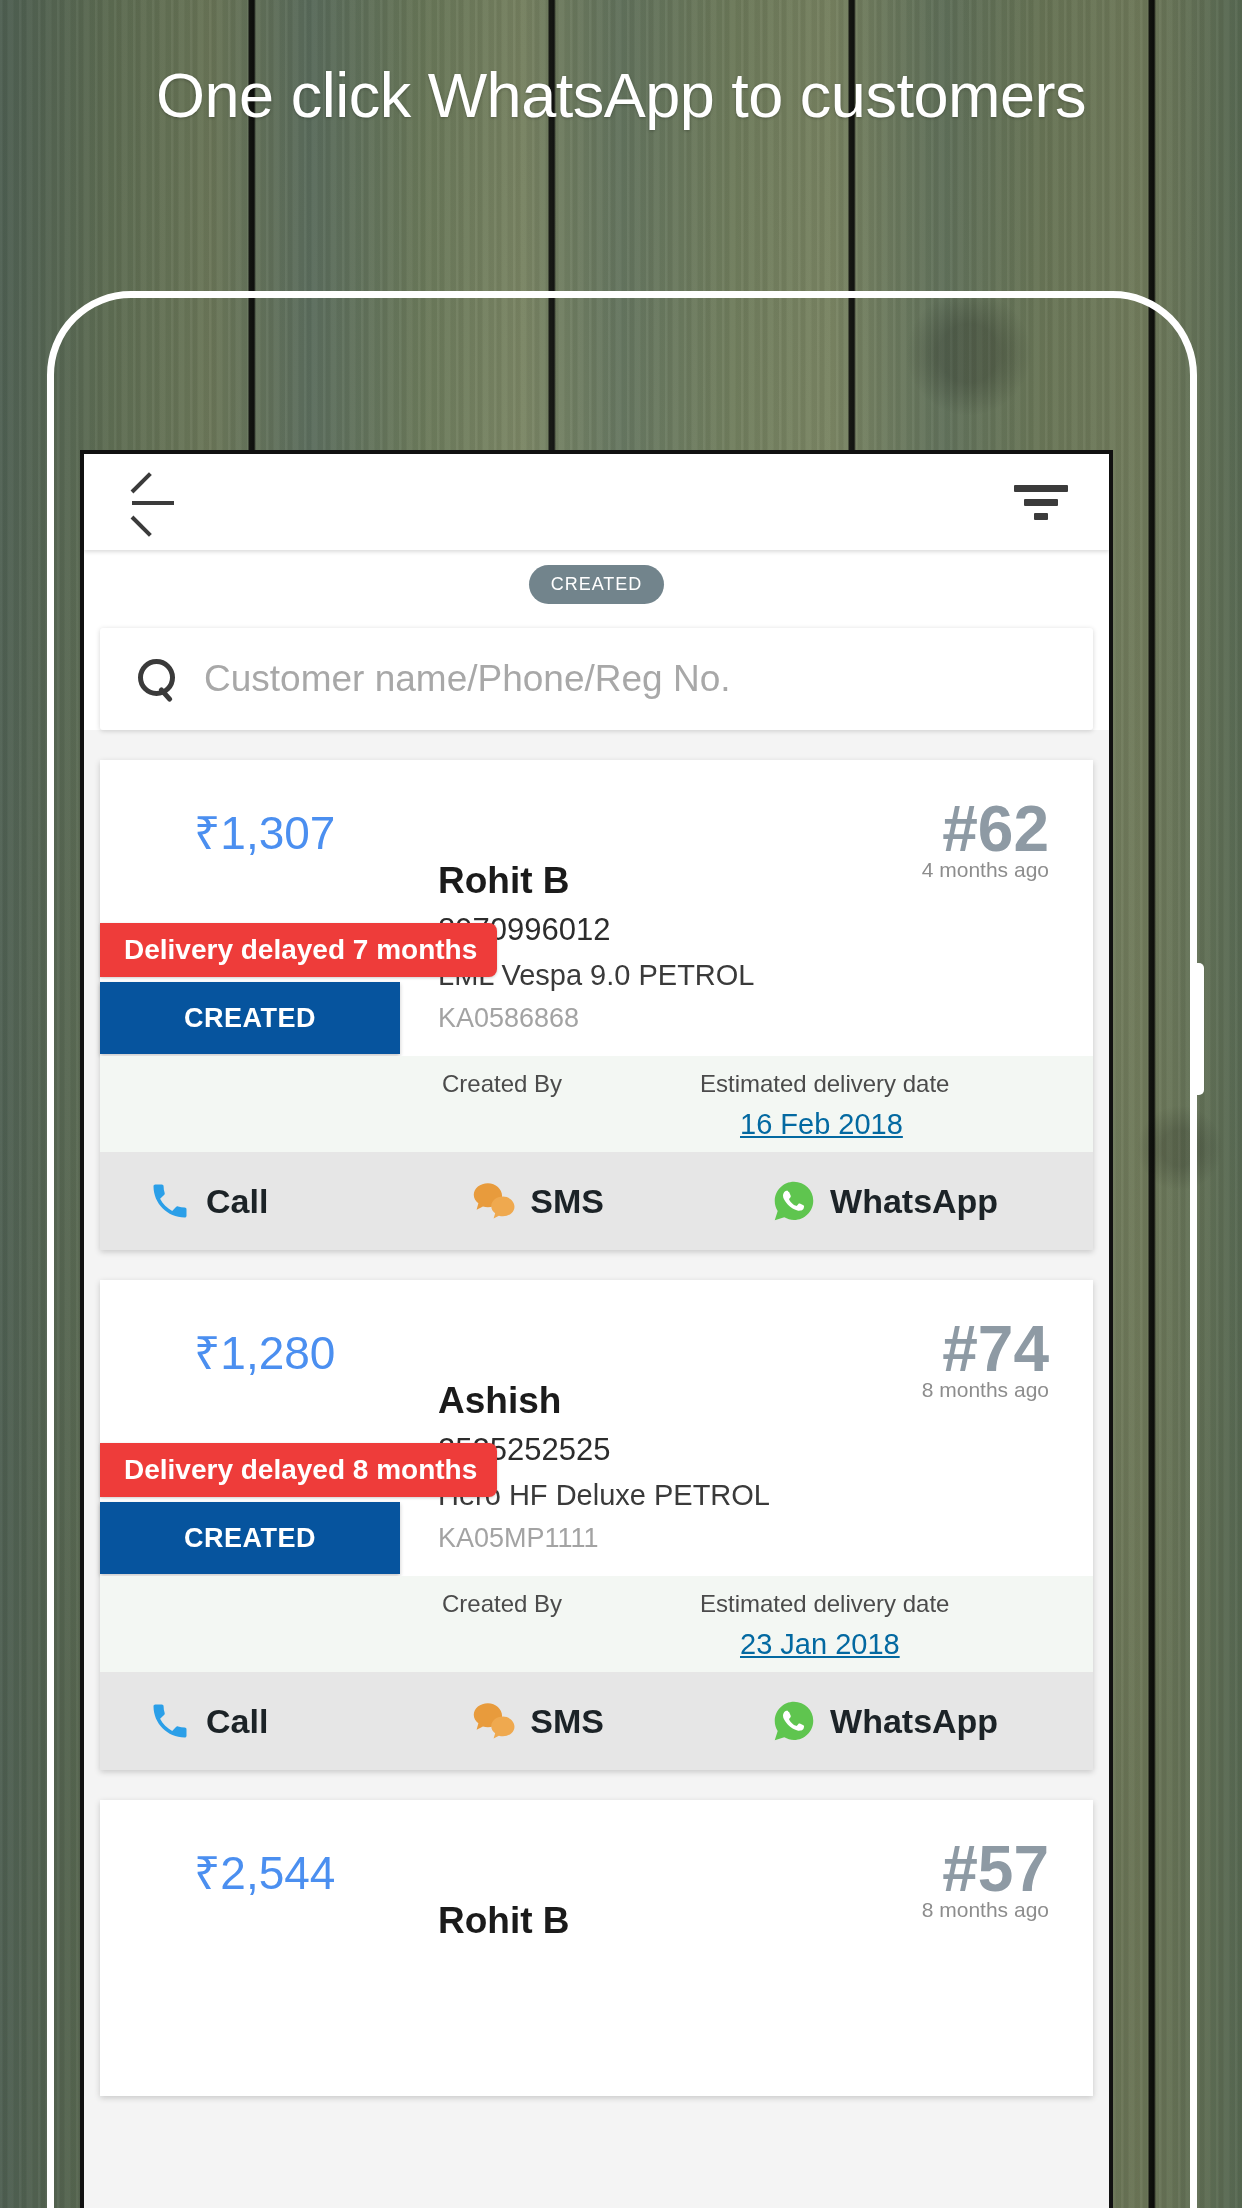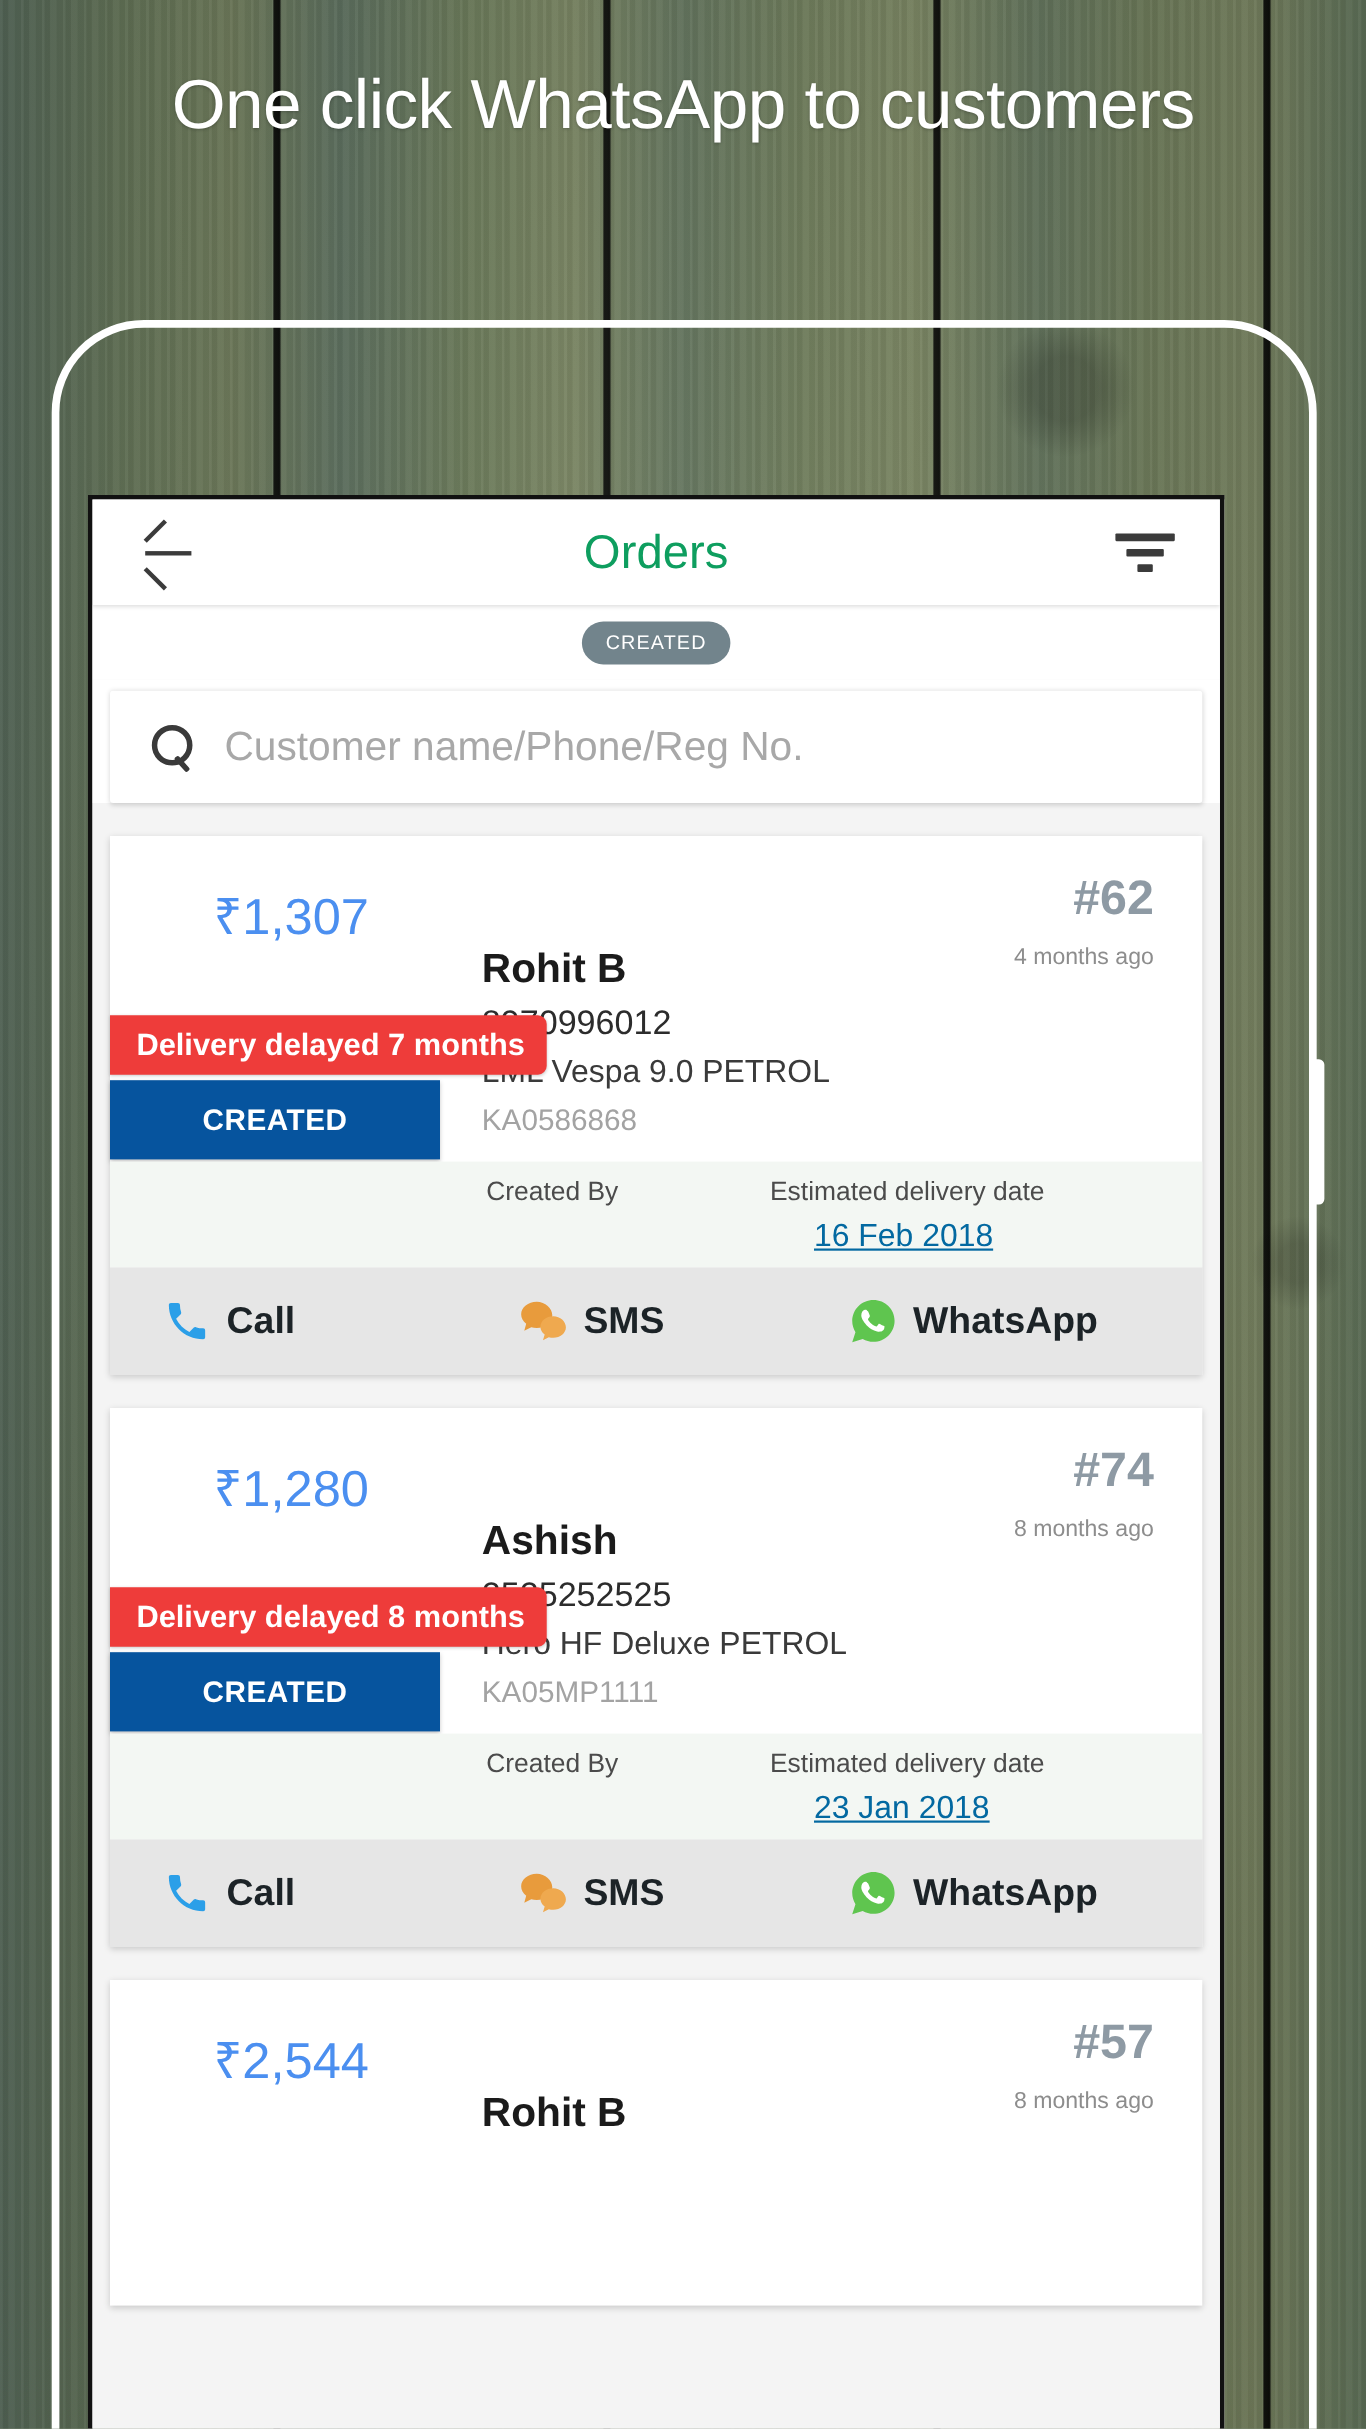--- a/index.html
+++ b/index.html
@@ -147,21 +147,21 @@
     box-shadow:0 2px 6px rgba(0,0,0,0.18);
     position:relative;
   }
   .card-top{ position:relative; min-height:296px; padding-bottom:14px;}
   .amount{
     position:absolute; left:94px; top:40px;
     font-size:46px; color:#4b8ff0; font-weight:400;
   }
   .ordno{
     position:absolute; right:44px; top:32px;
-    font-size:44px; color:#8e9aa4; font-weight:700;
+    font-size:64px; color:#8e9aa4; font-weight:700;
   }
   .ago{
     position:absolute; right:44px; top:98px;
     font-size:21px; color:#8d8d8d;
   }
   .cust{
     position:absolute; left:338px; top:100px;
     font-size:37px; font-weight:700; color:#1b1b1b;
   }
   .phone-no{
@@ -237,21 +237,20 @@
 <div id="phone">
   <div id="sidebtn"></div>
 </div>
 
 <div id="screen">
 
   <div class="appbar">
     <div class="back-icon">
       <div class="back-arrow-2"></div>
     </div>
-    <div class="appbar-title">Orders</div>
     <div class="filter-icon">
       <i></i>
         <i></i>
         <i></i>
     </div>
   </div>
 
   <div class="scrollarea">
 
     <div class="chipbar">

